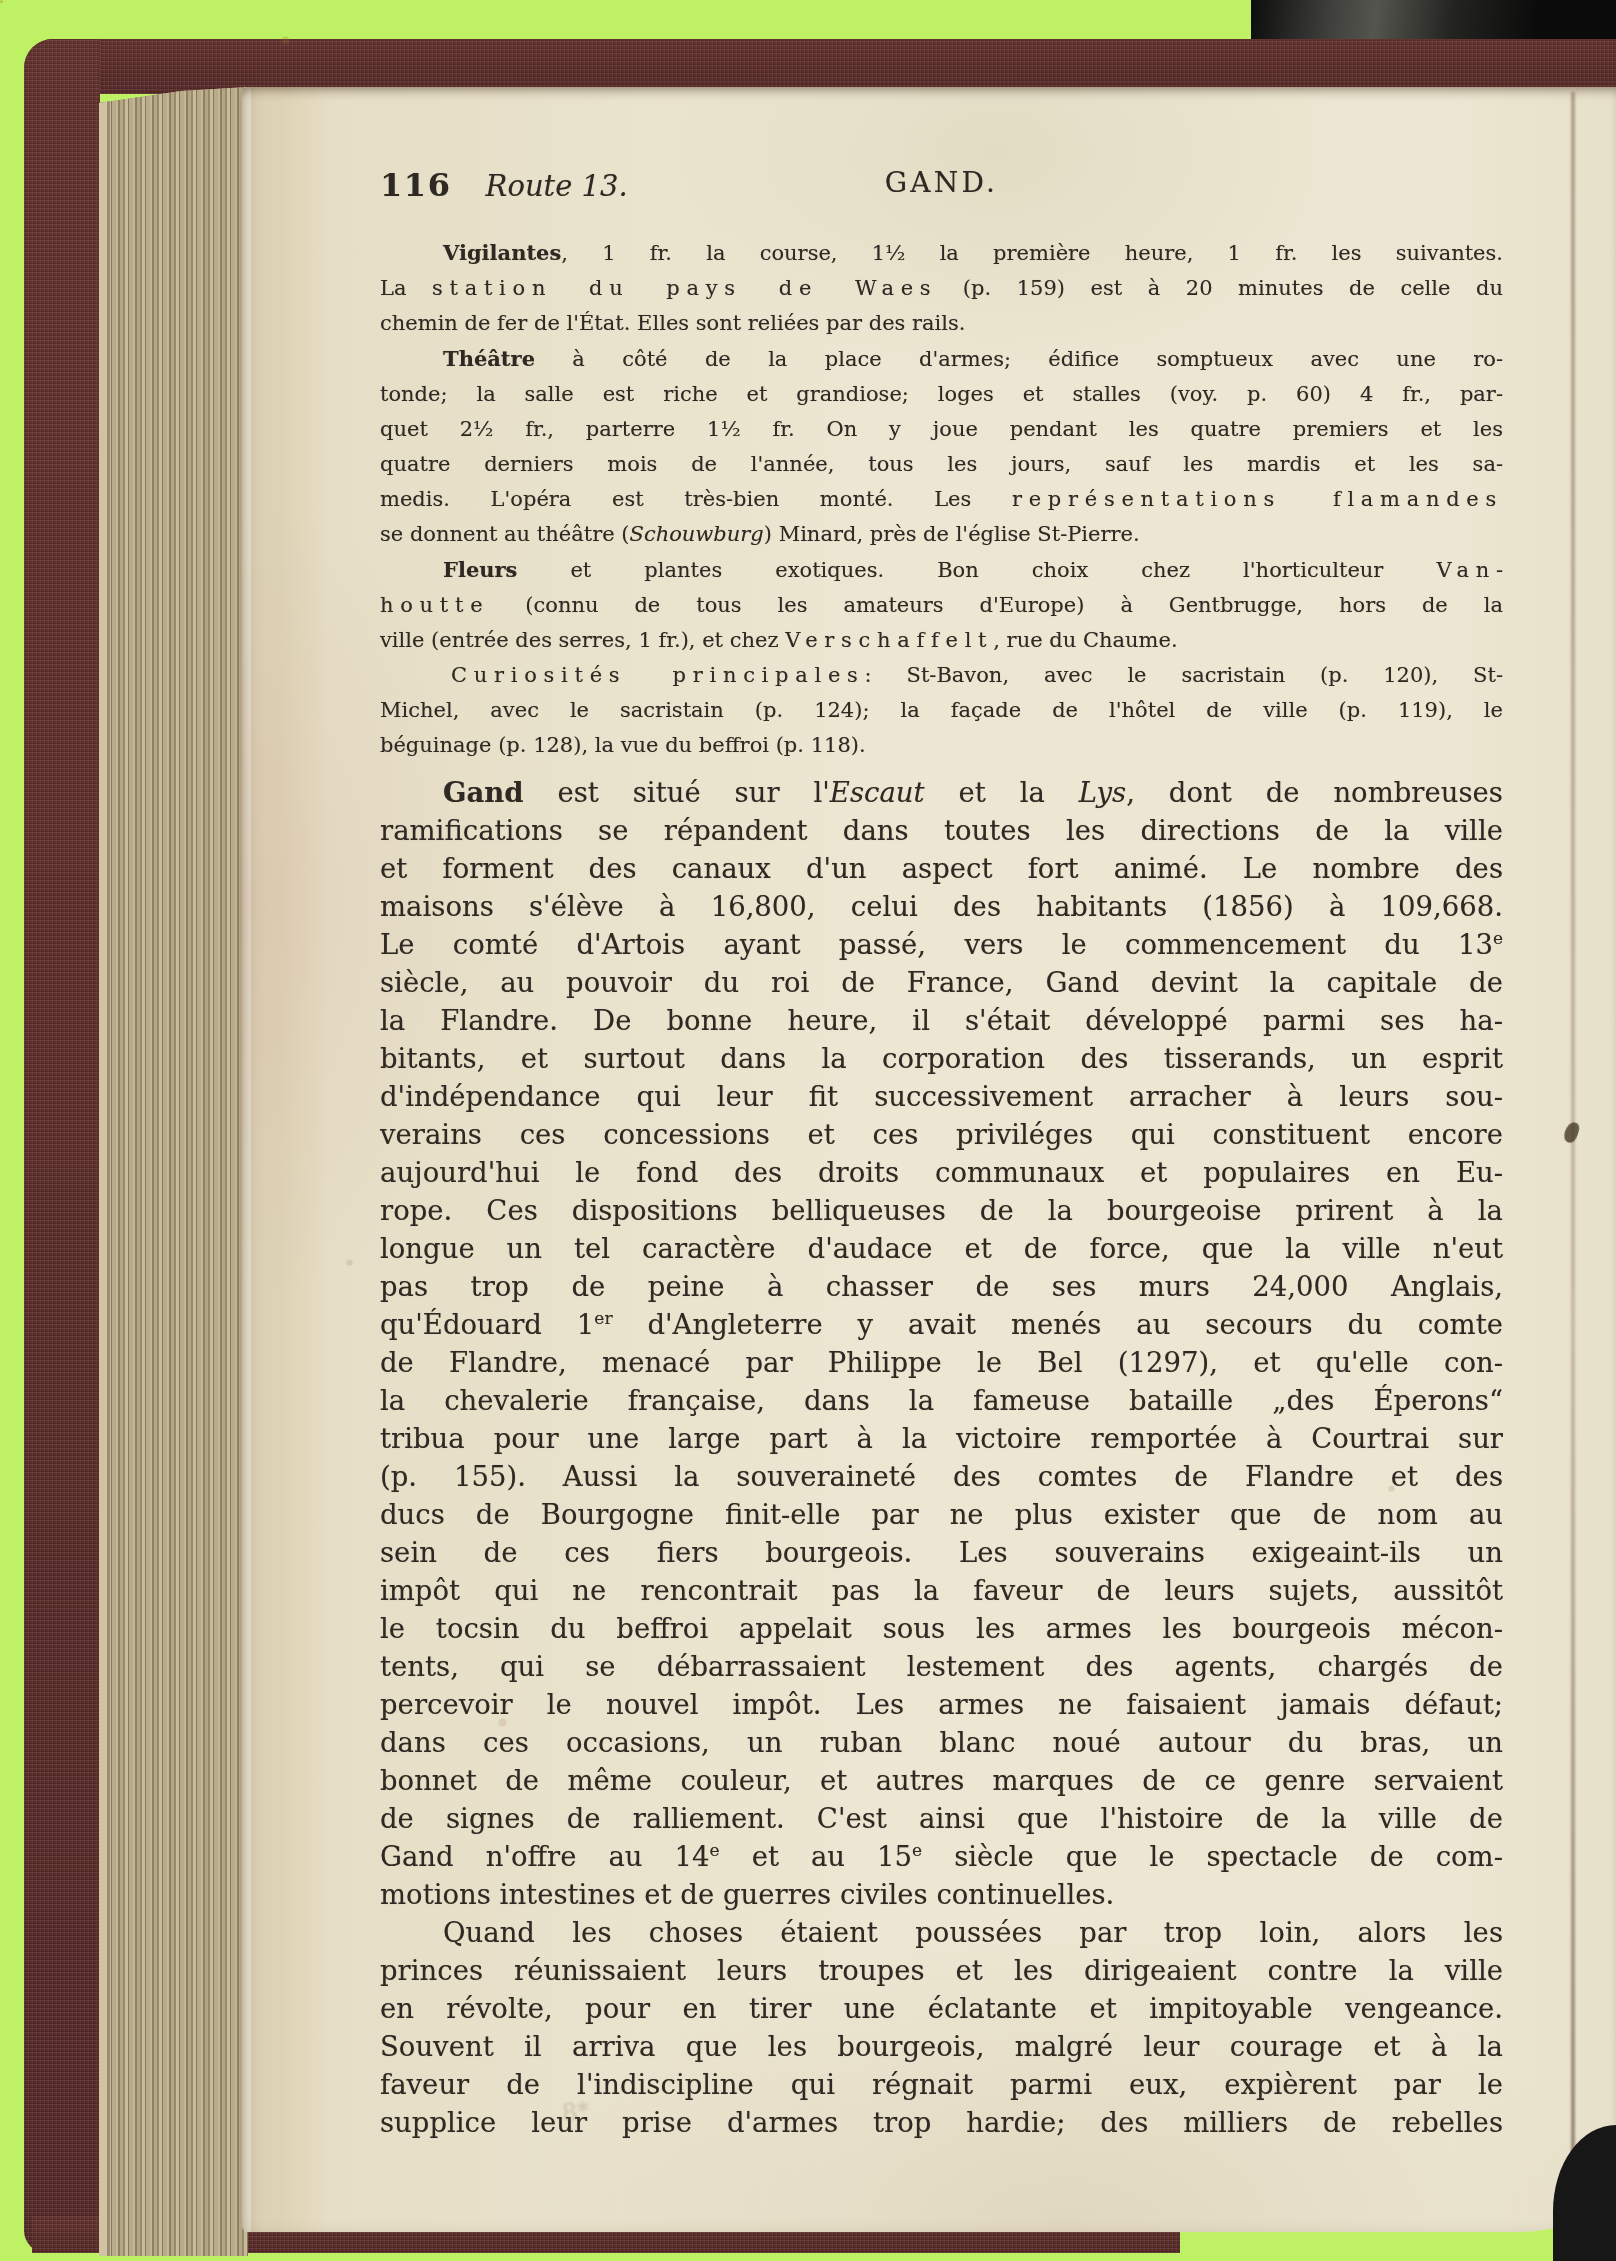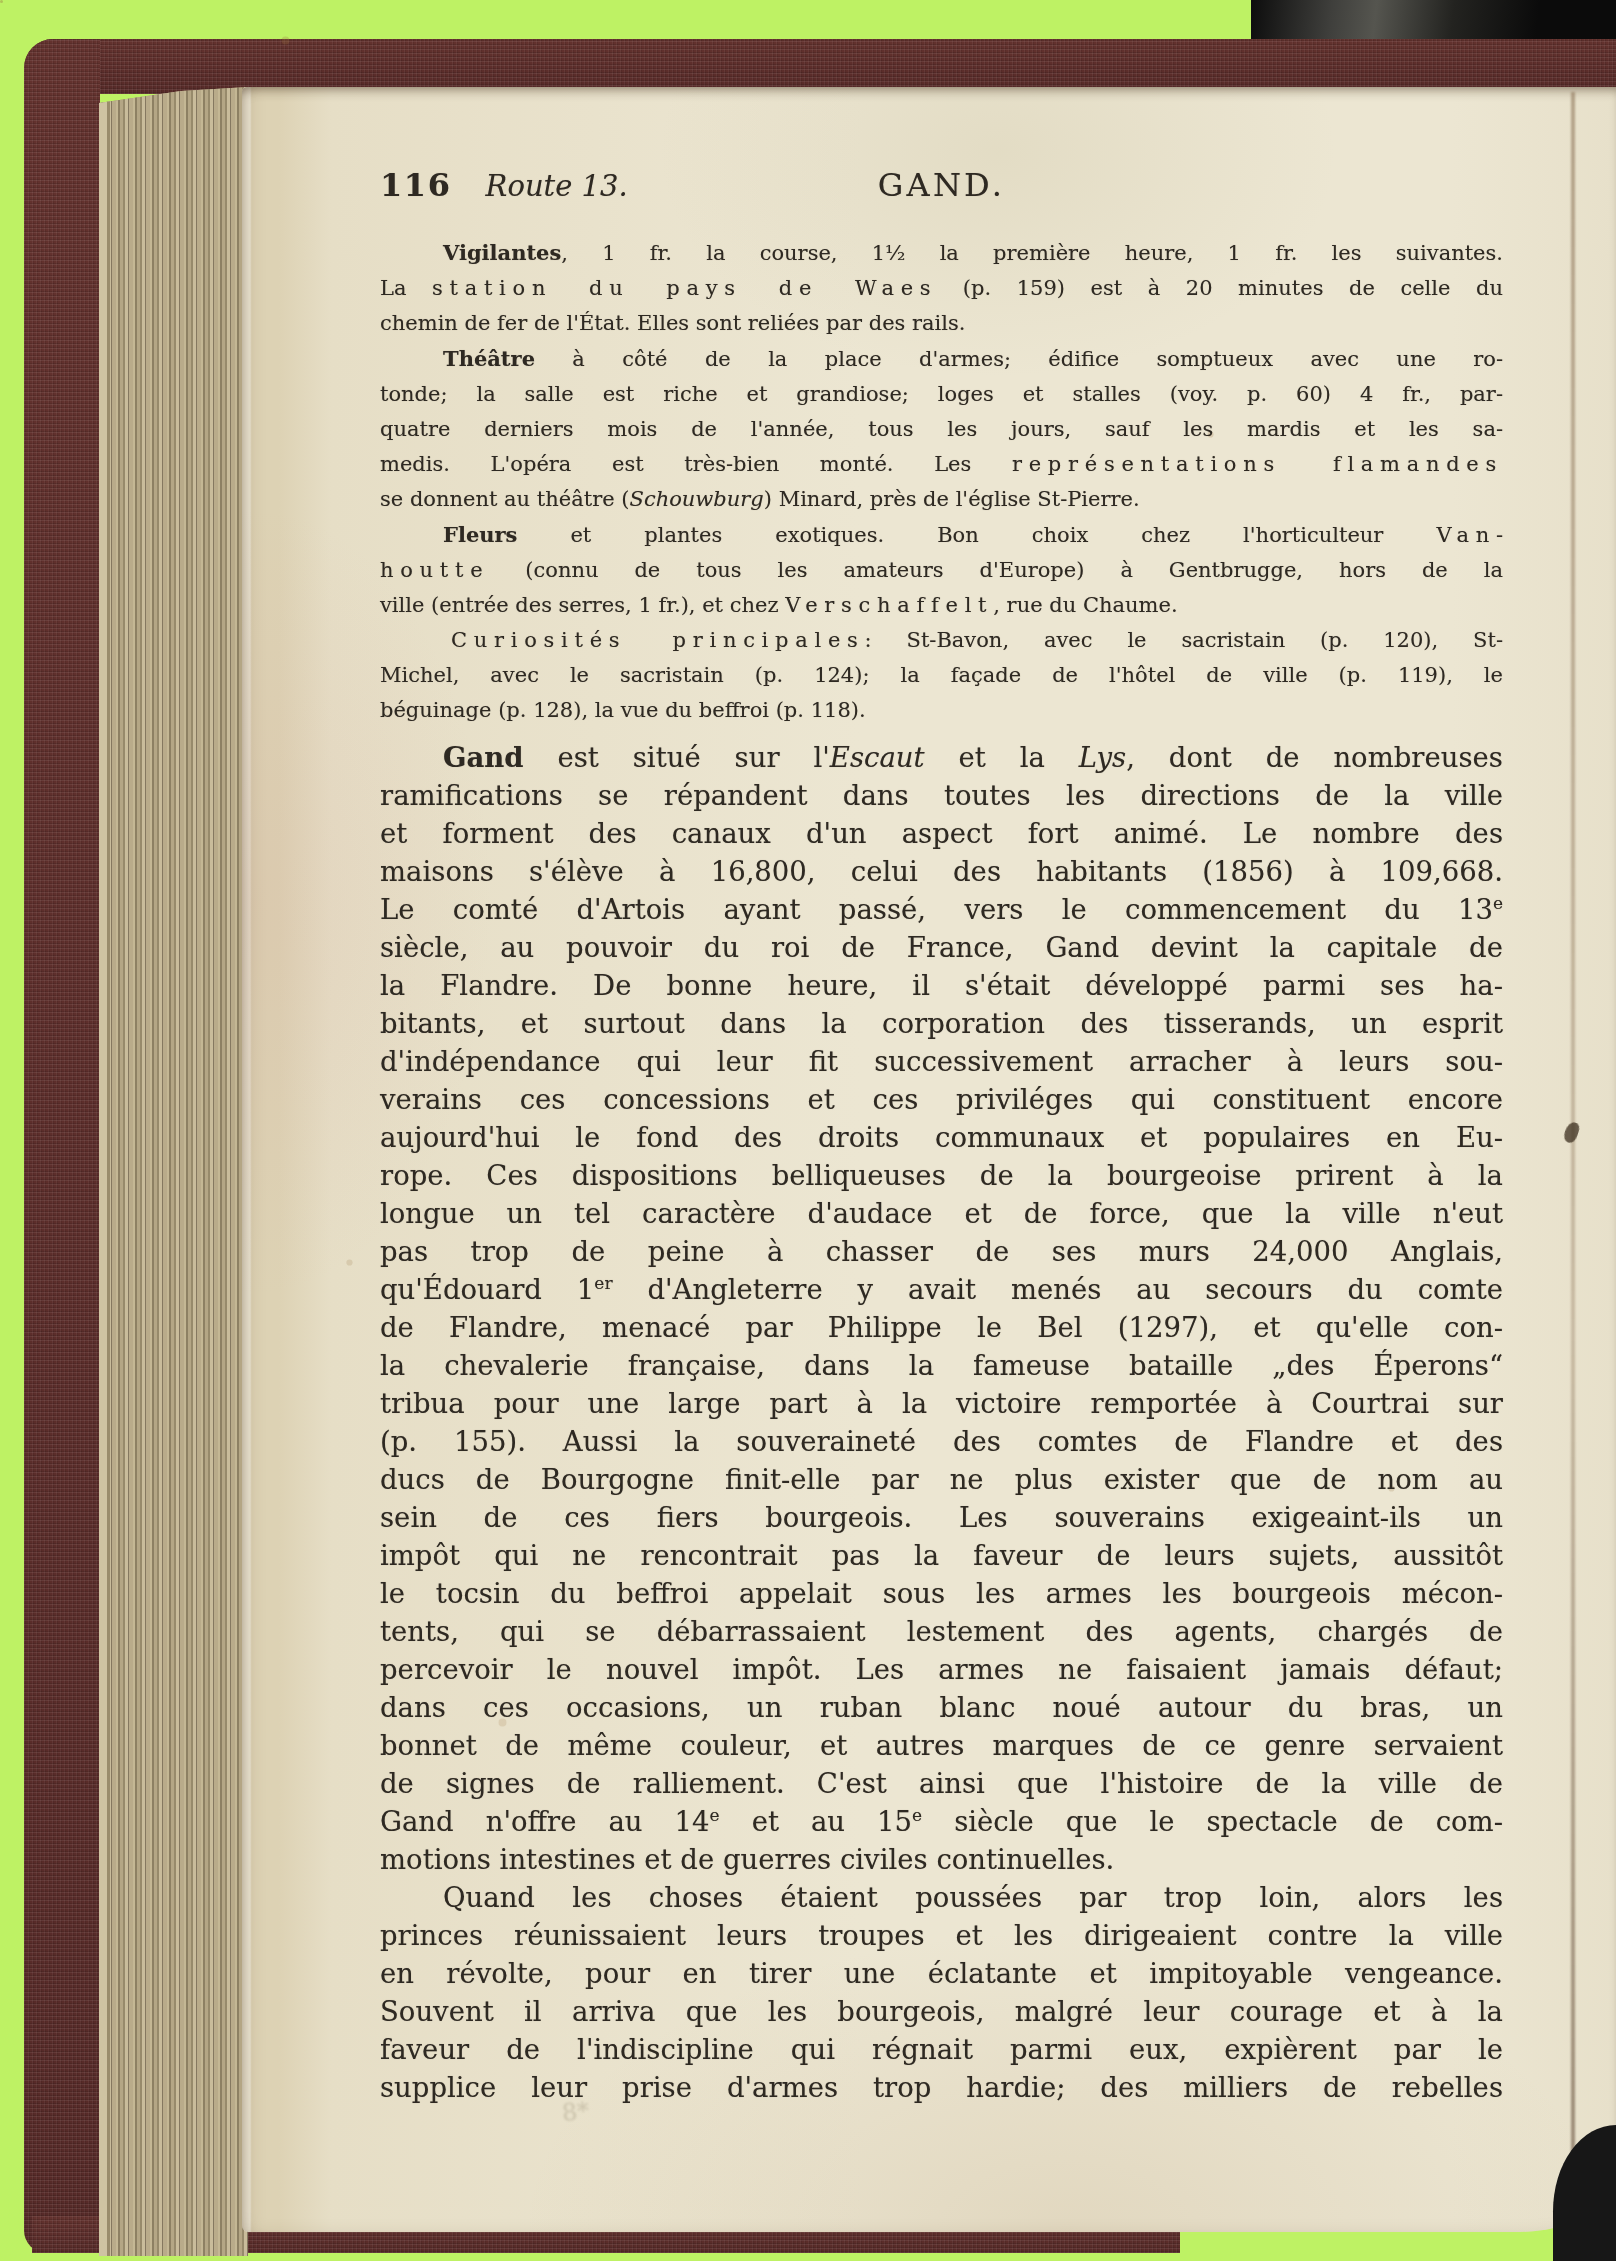--- a/index.html
+++ b/index.html
@@ -58,21 +58,21 @@
                501px 1721px 0 2.4px rgba(160,120,70,.18),
                1390px 1487px 0 1.6px rgba(150,110,60,.2),
                348px 1261px 0 1.6px rgba(150,110,60,.18);}
   
   .textblock{position:absolute;left:380px;top:166px;width:1123px;z-index:6;color:#2e2922;
     text-shadow:0 0 0.8px rgba(46,41,34,.35);}
   .hdr{position:relative;height:37px;}
   .hdr .pnum{font-size:32px;font-weight:bold;letter-spacing:1.6px;}
   .hdr .route{font-size:29px;font-style:italic;margin-left:34px;}
   .hdr .title{position:absolute;left:50%;transform:translateX(-50%);top:0;
-    font-size:32px;letter-spacing:3.2px;font-weight:500;}
+    font-size:28px;letter-spacing:3.2px;font-weight:500;}
   #intro{margin-top:31.5px;}
   #body{margin-top:10.5px;}
   .line{text-align:justify;text-align-last:justify;-moz-text-align-last:justify;white-space:normal;}
   .line.small{font-size:21px;line-height:35px;}
   .line.large{font-size:27.5px;line-height:38px;}
   .line.indent{text-indent:63px;}
   .line.indent2{text-indent:71px;}
   .line.last{text-align-last:left;-moz-text-align-last:left;}
   .line b{font-weight:bold;}
   .line i{font-style:italic;}
@@ -102,20 +102,21 @@
     <div class="hdr">
       <span class="pnum">116</span><span class="route">Route 13.</span>
       <span class="title">GAND.</span>
     </div>
     <div id="intro">
         <div class="line small indent"><b>Vigilantes</b>, 1 fr. la course, 1¹⁄₂ la première heure, 1 fr. les suivantes.</div>
         <div class="line small">La <span class="sp">station du pays de Waes</span> (p. 159) est à 20 minutes de celle du</div>
         <div class="line small last">chemin de fer de l'État.  Elles sont reliées par des rails.</div>
         <div class="line small indent"><b>Théâtre</b> à côté de la place d'armes; édifice somptueux avec une ro-</div>
         <div class="line small">tonde; la salle est riche et grandiose; loges et stalles (voy. p. 60) 4 fr., par-</div>
+        <div class="line small">quet 2¹⁄₂ fr., parterre 1¹⁄₂ fr.  On y joue pendant les quatre premiers et les</div>
         <div class="line small">quatre derniers mois de l'année, tous les jours, sauf les mardis et les sa-</div>
         <div class="line small">medis.  L'opéra est très-bien monté.  Les <span class="sp">représentations flamandes</span></div>
         <div class="line small last">se donnent au théâtre (<i>Schouwburg</i>) Minard, près de l'église St-Pierre.</div>
         <div class="line small indent"><b>Fleurs</b> et plantes exotiques.  Bon choix chez l'horticulteur <span class="sp">Van</span>-</div>
         <div class="line small"><span class="sp">houtte</span> (connu de tous les amateurs d'Europe) à Gentbrugge, hors de la</div>
         <div class="line small last">ville (entrée des serres, 1 fr.), et chez <span class="sp">Verschaffelt</span>, rue du Chaume.</div>
         <div class="line small indent2"><span class="sp">Curiosités principales</span>: St-Bavon, avec le sacristain (p. 120), St-</div>
         <div class="line small">Michel, avec le sacristain (p. 124); la façade de l'hôtel de ville (p. 119), le</div>
         <div class="line small last">béguinage (p. 128), la vue du beffroi (p. 118).</div>
       </div>

